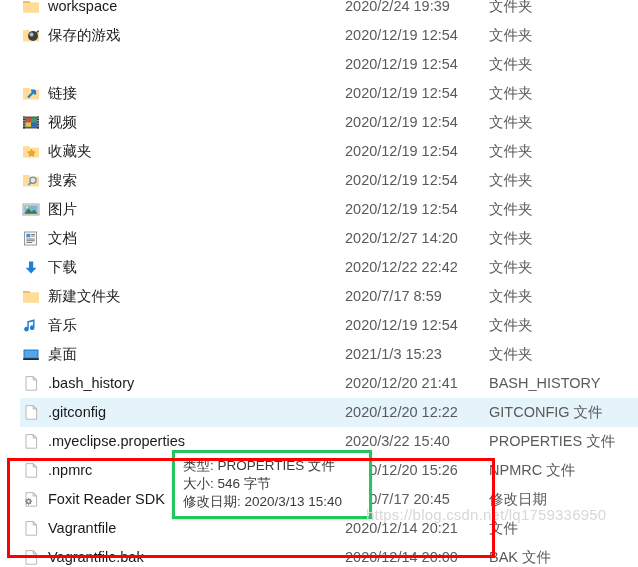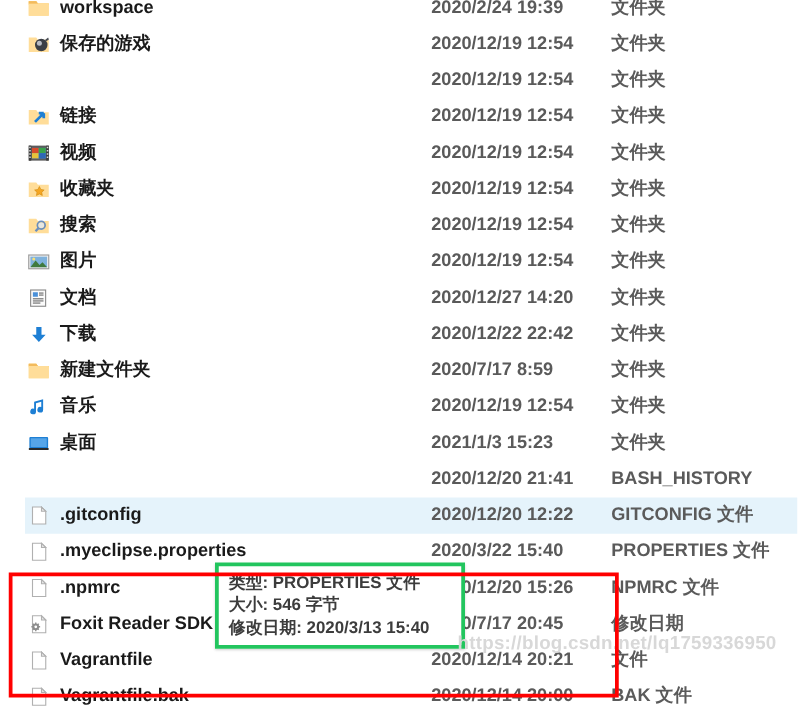--- a/index.html
+++ b/index.html
@@ -17,21 +17,20 @@
     -webkit-font-smoothing: antialiased;
   }
 
   #explorer {
     position: absolute;
     left: 0;
     top: 0;
     width: 638px;
     height: 567px;
     overflow: hidden;
-    font-weight: bold;
   }
 
   
   .file-list {
     position: absolute;
     left: 0;
     top: -8px;
     width: 638px;
   }
 
@@ -281,20 +280,26 @@
             <svg width="18" height="17" viewBox="0 0 18 17">
               <rect x="1.5" y="3.5" width="15" height="9.5" rx="0.8" fill="#1e7fd4"></rect>
               <rect x="2.6" y="4.6" width="12.8" height="7" fill="#56a5e8"></rect>
               <rect x="1" y="12.3" width="16" height="1.6" rx="0.6" fill="#2a2a2a"></rect>
             </svg>
           </span><span>桌面</span></div>
         <div class="cell cell-date">2021/1/3 15:23</div>
         <div class="cell cell-type">文件夹</div>
       </div>
       <div class="file-row">
+        <div class="cell cell-name"><span class="icon">
+            <svg width="18" height="17" viewBox="0 0 18 17">
+              <path d="M4 1.6h7.2L14.6 5v10.2H4z" fill="#ffffff" stroke="#b0b0b0" stroke-width="0.9"></path>
+              <path d="M11.2 1.6V5h3.4z" fill="#e8e8e8" stroke="#b0b0b0" stroke-width="0.9"></path>
+            </svg>
+          </span><span>.bash_history</span></div>
         <div class="cell cell-date">2020/12/20 21:41</div>
         <div class="cell cell-type">BASH_HISTORY</div>
       </div>
       <div class="file-row selected">
         <div class="row-bg"></div>
         <div class="cell cell-name"><span class="icon">
             <svg width="18" height="17" viewBox="0 0 18 17">
               <path d="M4 1.6h7.2L14.6 5v10.2H4z" fill="#ffffff" stroke="#b0b0b0" stroke-width="0.9"></path>
               <path d="M11.2 1.6V5h3.4z" fill="#e8e8e8" stroke="#b0b0b0" stroke-width="0.9"></path>
             </svg>

